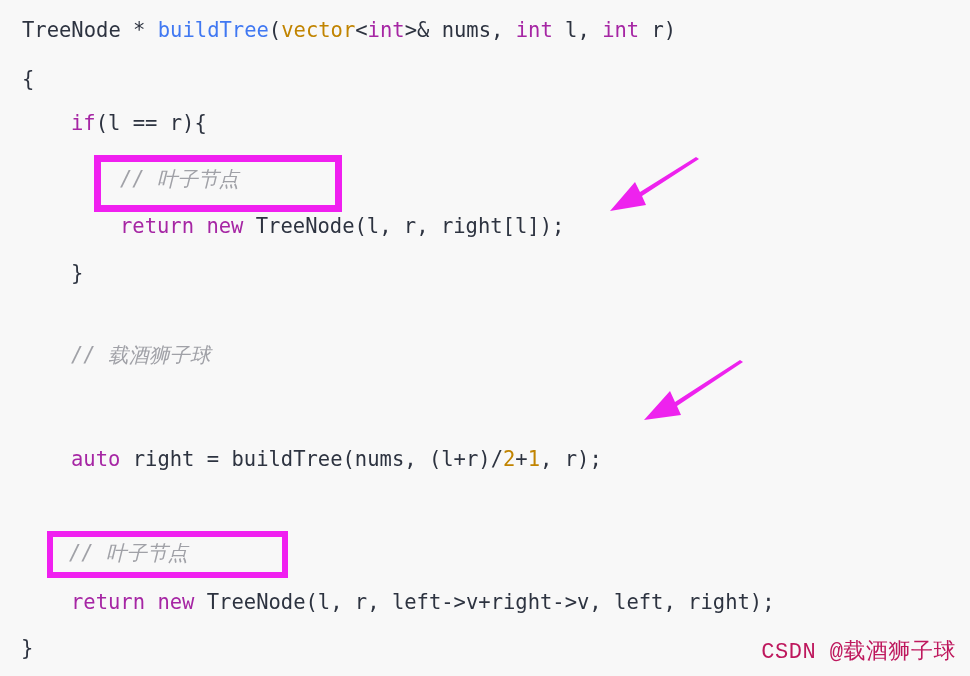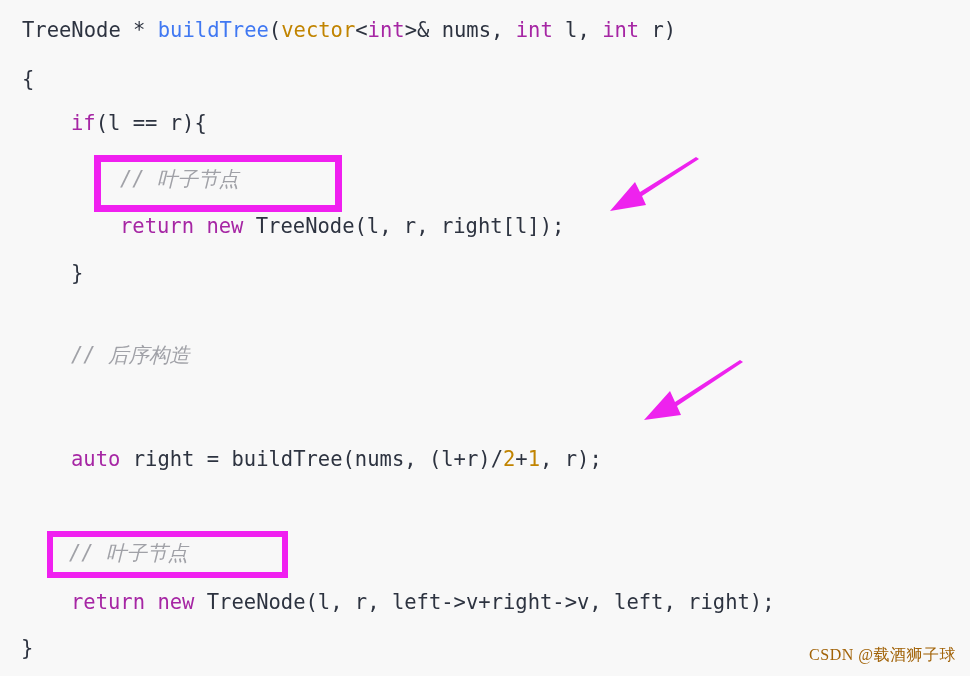--- a/index.html
+++ b/index.html
@@ -80,23 +80,23 @@
     pointer-events: none;
   }
   .arrow-1 { left: 600px; top: 145px; }
   .arrow-2 { left: 630px; top: 352px; }
 
   
   .watermark {
     position: absolute;
     right: 14px;
     bottom: 10px;
-    font-family: Liberation Serif, serif;
-    font-size: 16px;
-    color: #a16207;
+    font-family: Liberation Mono, monospace;
+    font-size: 22px;
+    color: #be185d;
     letter-spacing: 0.5px;
     white-space: pre;
   }
 </style>
 </head>
 <body>
 
 <div id="page" style="background: rgb(248, 248, 248);">
 
   <div class="code-line ln1"><span class="t-plain" style="color: rgb(45, 51, 64);">TreeNode * </span><span class="t-fn" style="color: rgb(64, 120, 242);">buildTree</span><span class="t-plain" style="color: rgb(45, 51, 64);">(</span><span class="t-type" style="color: rgb(193, 132, 1);">vector</span><span class="t-plain" style="color: rgb(45, 51, 64);">&lt;</span><span class="t-kw" style="color: rgb(166, 38, 164);">int</span><span class="t-plain" style="color: rgb(45, 51, 64);">&gt;&amp; nums, </span><span class="t-kw" style="color: rgb(166, 38, 164);">int</span><span class="t-plain" style="color: rgb(45, 51, 64);"> l, </span><span class="t-kw" style="color: rgb(166, 38, 164);">int</span><span class="t-plain" style="color: rgb(45, 51, 64);"> r)</span></div>
@@ -104,21 +104,21 @@
   <div class="code-line ln2 t-brace" style="color: rgb(45, 51, 64);">{</div>
 
   <div class="code-line ln3"><span class="t-kw" style="color: rgb(166, 38, 164);">if</span><span class="t-plain" style="color: rgb(45, 51, 64);">(l == r){</span></div>
 
   <div class="code-line ln4 cmt-line" style="color: rgb(160, 161, 167);">// 叶子节点</div>
 
   <div class="code-line ln5"><span class="t-kw" style="color: rgb(166, 38, 164);">return new</span><span class="t-plain" style="color: rgb(45, 51, 64);"> TreeNode(l, r, right[l]);</span></div>
 
   <div class="code-line ln6 t-brace" style="color: rgb(45, 51, 64);">}</div>
 
-  <div class="code-line ln7 cmt-line" style="color: rgb(160, 161, 167);">// 后序构造</div>
+  <div class="code-line ln7 cmt-line" style="color: rgb(160, 161, 167);">// 载酒狮子球</div>
 
 
   <div class="code-line ln9"><span class="t-kw" style="color: rgb(166, 38, 164);">auto</span><span class="t-plain" style="color: rgb(45, 51, 64);"> right = buildTree(nums, (l+r)/</span><span class="t-num" style="color: rgb(193, 132, 1);">2</span><span class="t-plain" style="color: rgb(45, 51, 64);">+</span><span class="t-num" style="color: rgb(193, 132, 1);">1</span><span class="t-plain" style="color: rgb(45, 51, 64);">, r);</span></div>
 
   <div class="code-line ln10 cmt-line" style="color: rgb(160, 161, 167);">// 叶子节点</div>
 
   <div class="code-line ln11"><span class="t-kw" style="color: rgb(166, 38, 164);">return new</span><span class="t-plain" style="color: rgb(45, 51, 64);"> TreeNode(l, r, left-&gt;v+right-&gt;v, left, right);</span></div>
 
   <div class="code-line ln12 t-brace" style="color: rgb(45, 51, 64);">}</div>
 

